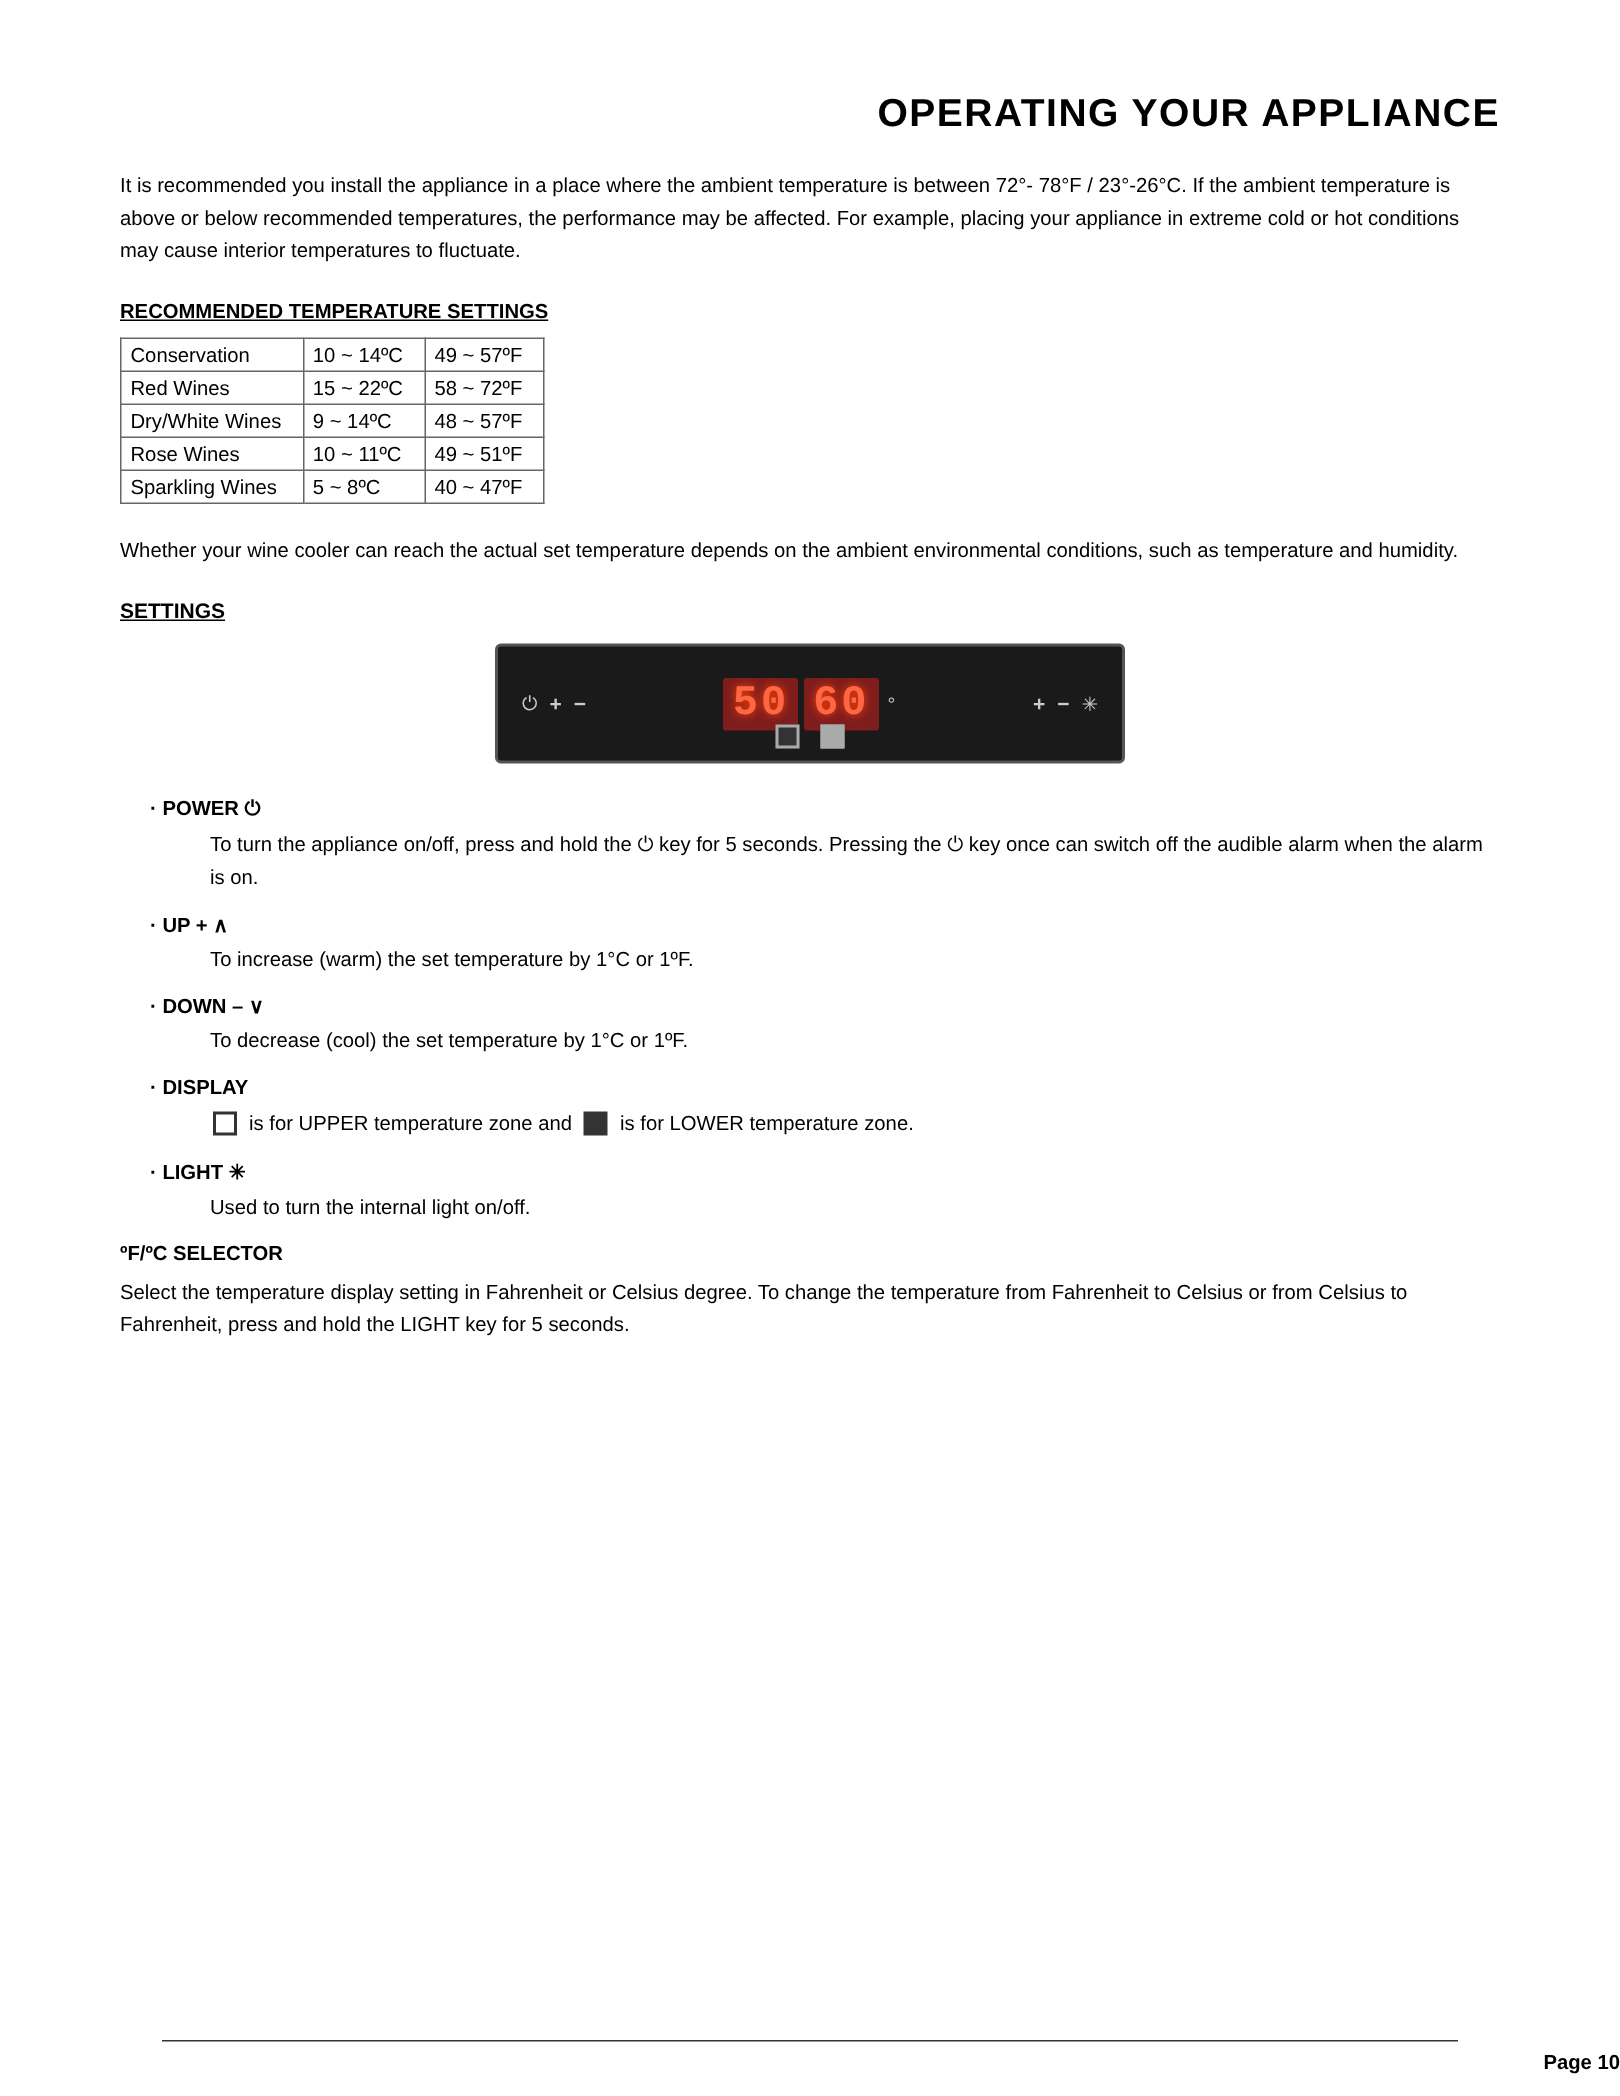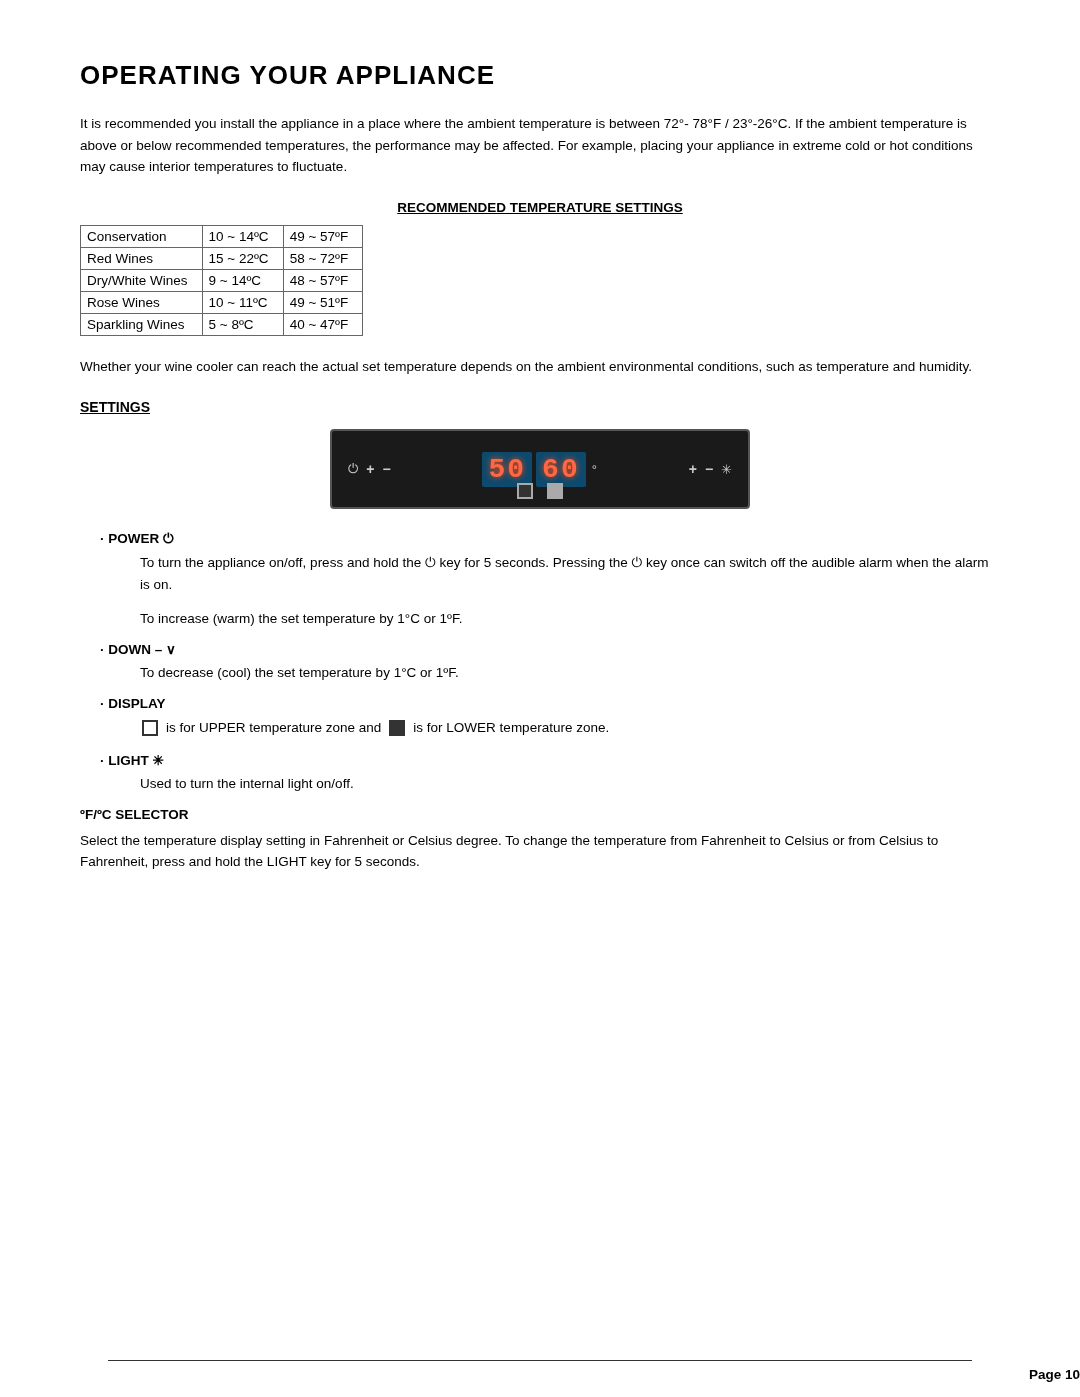--- a/index.html
+++ b/index.html
@@ -7,37 +7,36 @@
       background: #fff;
       font-family: Arial, sans-serif;
       font-size: 14px;
       color: #000;
       width: 1080px;
       min-height: 1397px;
       padding: 60px 80px 60px 80px;
       position: relative;
     }
     h1.page-title {
-      text-align: left;
+      text-align: right;
       font-size: 26px;
       font-weight: bold;
       margin-bottom: 22px;
       letter-spacing: 1px;
     }
     .intro-text {
       font-size: 13.5px;
       line-height: 1.6;
       margin-bottom: 22px;
     }
     .section-heading {
       font-size: 13.5px;
       font-weight: bold;
       text-decoration: underline;
       margin-bottom: 10px;
-      text-align: center;
     }
     
     .temp-table {
       border-collapse: collapse;
       margin-bottom: 20px;
       font-size: 13.5px;
     }
     .temp-table td {
       border: 1px solid #666;
       padding: 3px 14px 3px 6px;
@@ -77,21 +76,21 @@
       display: flex;
       align-items: center;
       gap: 4px;
     }
     .panel-right {
       display: flex;
       align-items: center;
       gap: 8px;
     }
     .digit-display {
-      background: #0c4a6e;
+      background: #7f1d1d;
       color: #ff6644;
       font-size: 28px;
       font-weight: bold;
       font-family: 'Courier New', monospace;
       padding: 2px 6px;
       border-radius: 2px;
       letter-spacing: 2px;
       text-shadow: 0 0 6px #ff4400;
     }
     .panel-icon {
@@ -257,20 +256,21 @@
     <div class="display-icon-box filled"></div>
   </div>
 </div>
 
 <div id="bullets-container">
     <div class="bullet-section">
       <div class="bullet-label">POWER ⏻</div>
       <p class="bullet-text">To turn the appliance on/off, press and hold the ⏻ key for 5 seconds.  Pressing the ⏻ key once can switch off the audible alarm when the alarm is on.</p>
     </div>
     <div class="bullet-section">
+      <div class="bullet-label">UP + ∧</div>
       <p class="bullet-text">To increase (warm) the set temperature by 1°C or 1ºF.</p>
     </div>
     <div class="bullet-section">
       <div class="bullet-label">DOWN – ∨</div>
       <p class="bullet-text">To decrease (cool) the set temperature by 1°C or 1ºF.</p>
     </div>
     <div class="bullet-section">
       <div class="bullet-label">DISPLAY</div>
       <div class="display-section">
         <span class="zone-icon-upper"></span>

